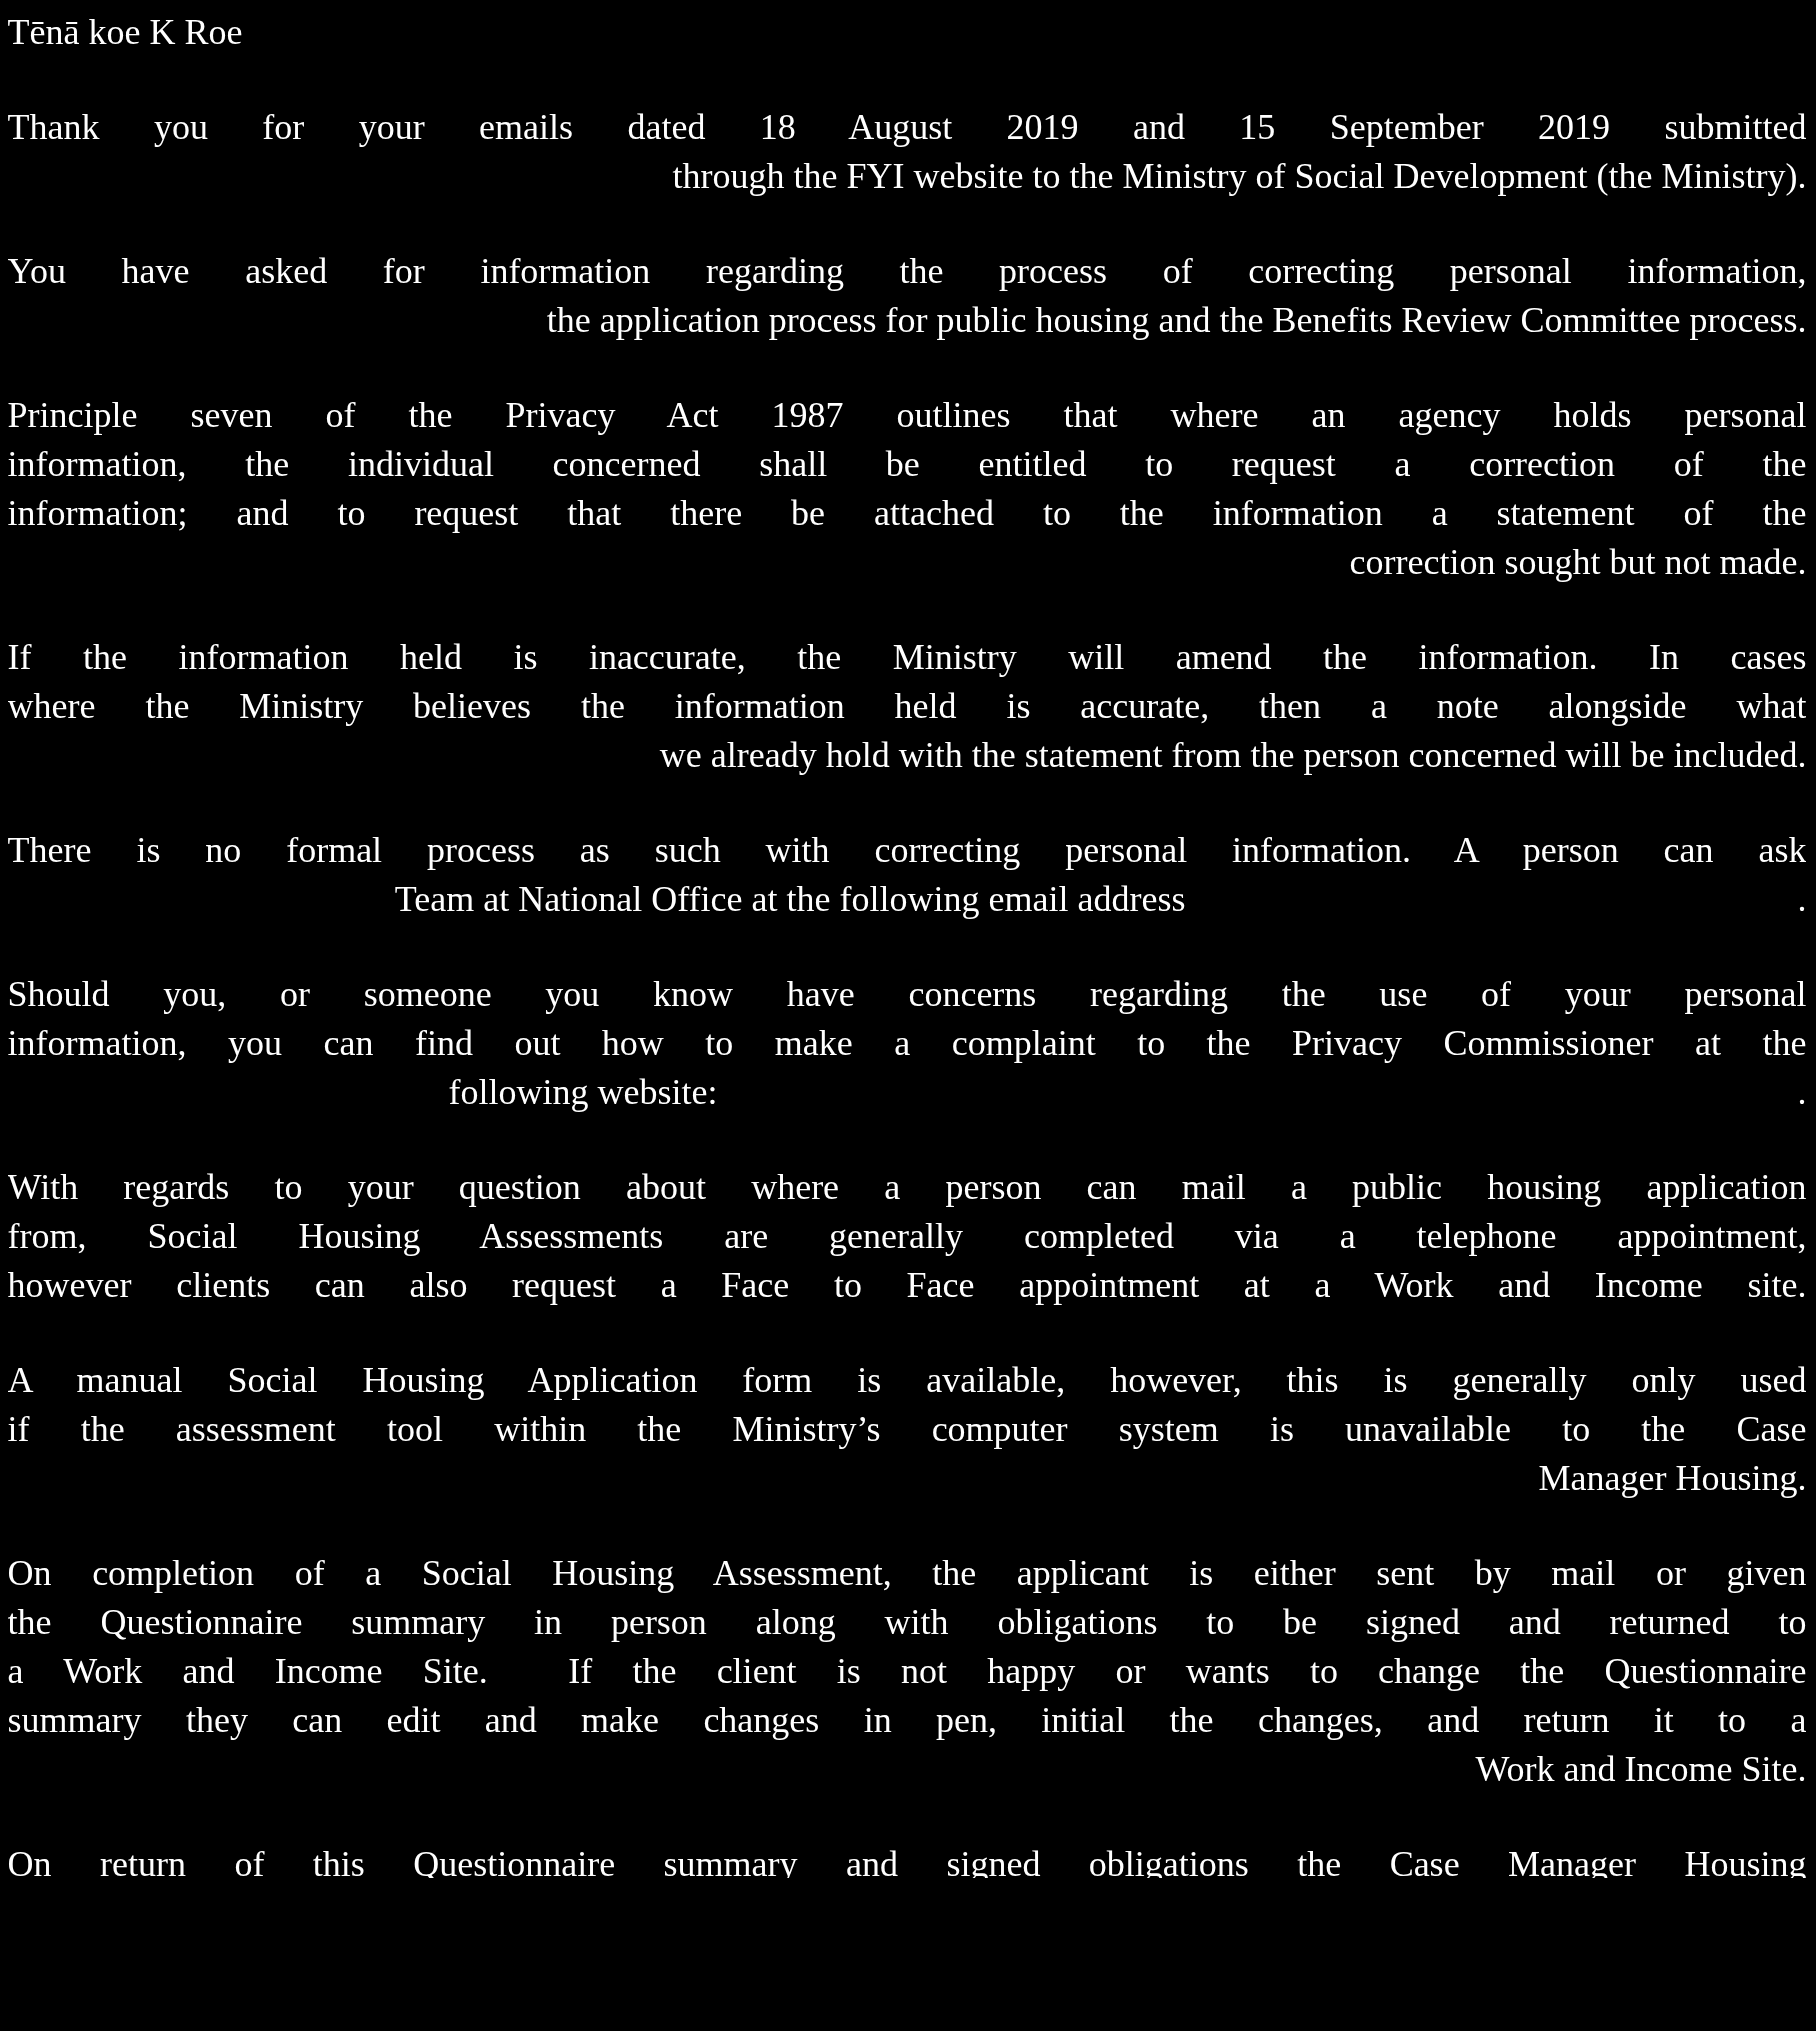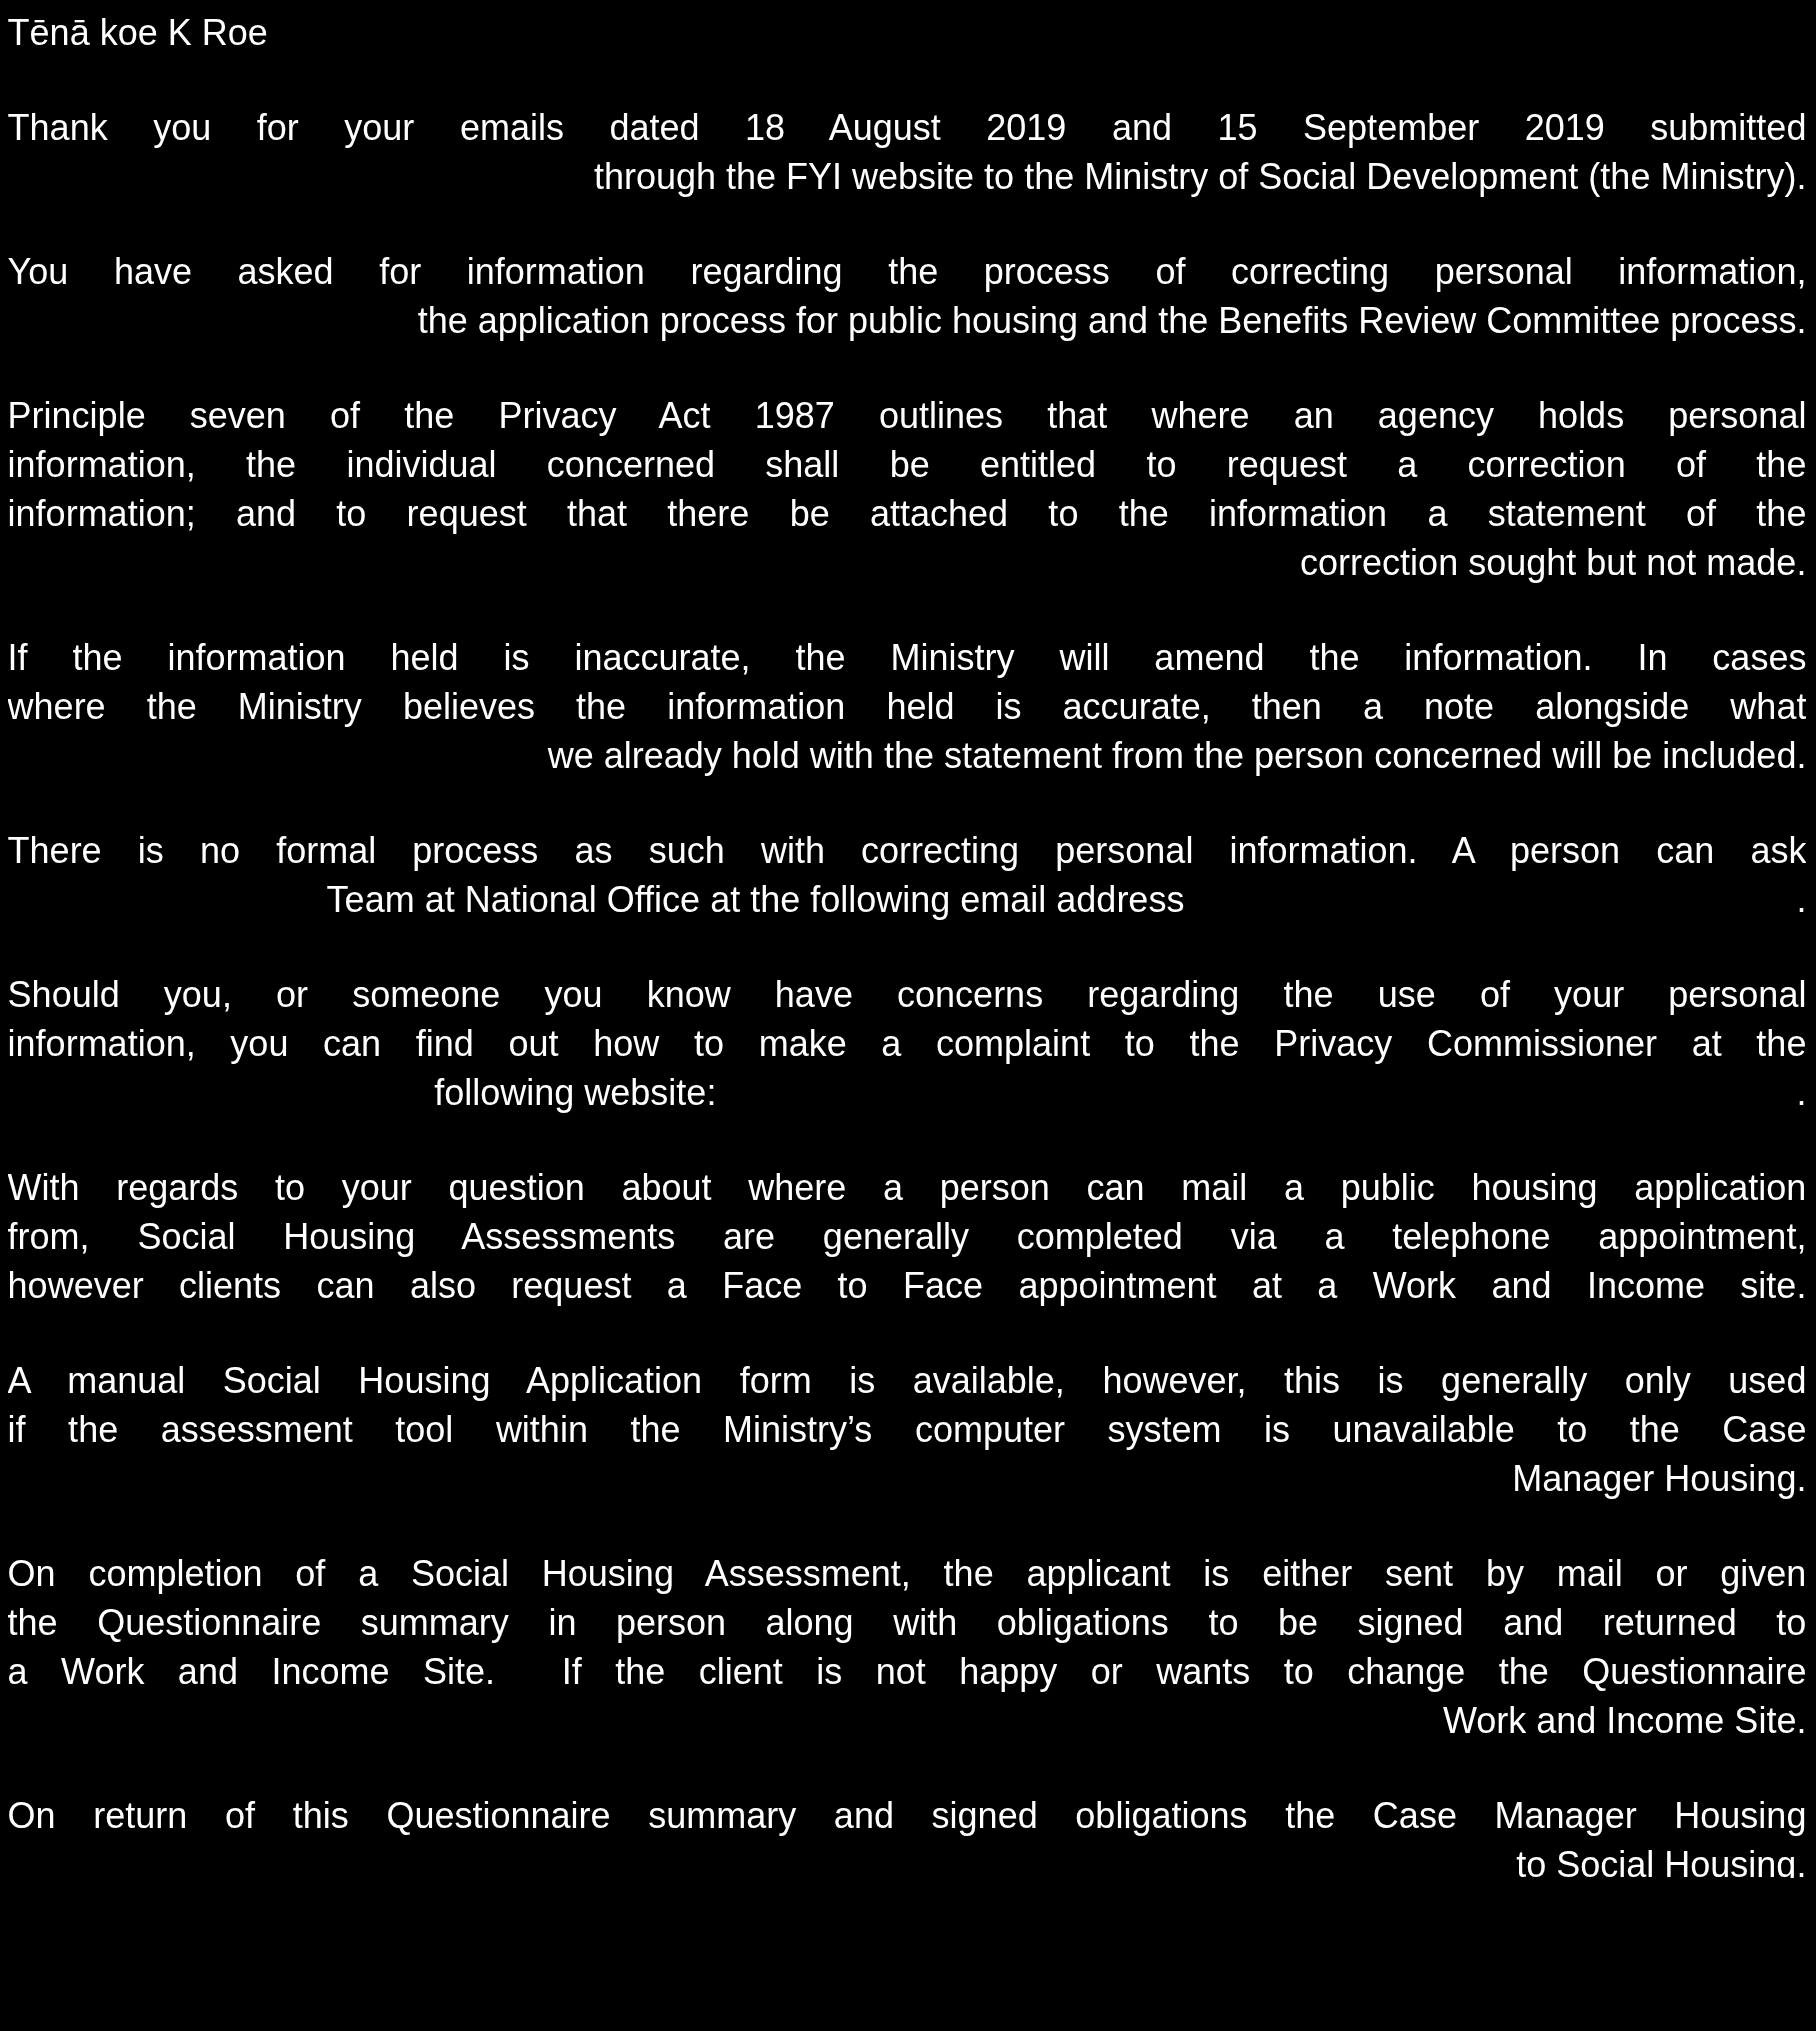--- a/index.html
+++ b/index.html
@@ -13,21 +13,21 @@
     overflow: hidden;
   }
   .page {
     box-sizing: border-box;
     width: 1816px;
     height: 1878px;
     padding: 7.6px 9.6px 0 7.6px;
     overflow: hidden;
     background: #000000;
     color: #ffffff;
-    font-family: Liberation Sans, sans-serif;
+    font-family: Liberation Serif, serif;
     font-size: 36px;
     line-height: 49px;
     font-weight: 400;
     -webkit-font-smoothing: antialiased;
   }
   .salutation {
     margin-bottom: 46px;
     white-space: nowrap;
   }
   .paragraph {
@@ -94,20 +94,21 @@
       </div>
       <div class="paragraph">
         <div class="line just"><span>A manual Social Housing Application form is available, however, this is generally only used</span></div>
         <div class="line just"><span>if the assessment tool within the Ministry’s computer system is unavailable to the Case</span></div>
         <div class="line"><span>Manager Housing.</span></div>
       </div>
       <div class="paragraph">
         <div class="line just"><span>On completion of a Social Housing Assessment, the applicant is either sent by mail or given</span></div>
         <div class="line just"><span>the Questionnaire summary in person along with obligations to be signed and returned to</span></div>
         <div class="line just"><span>a Work and Income Site.&nbsp; If the client is not happy or wants to change the Questionnaire</span></div>
+        <div class="line just"><span>summary they can edit and make changes in pen, initial the changes, and return it to a</span></div>
         <div class="line"><span>Work and Income Site.</span></div>
       </div>
       <div class="paragraph">
         <div class="line just"><span>On return of this Questionnaire summary and signed obligations the Case Manager Housing</span></div>
         <div class="line"><span>to Social Housing.</span></div>
       </div>
     </div>
 </div>
 
 

